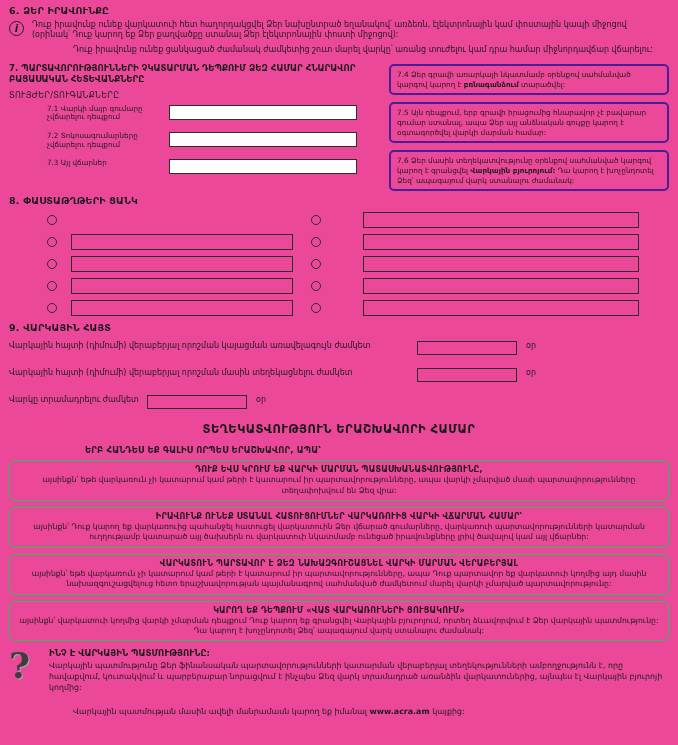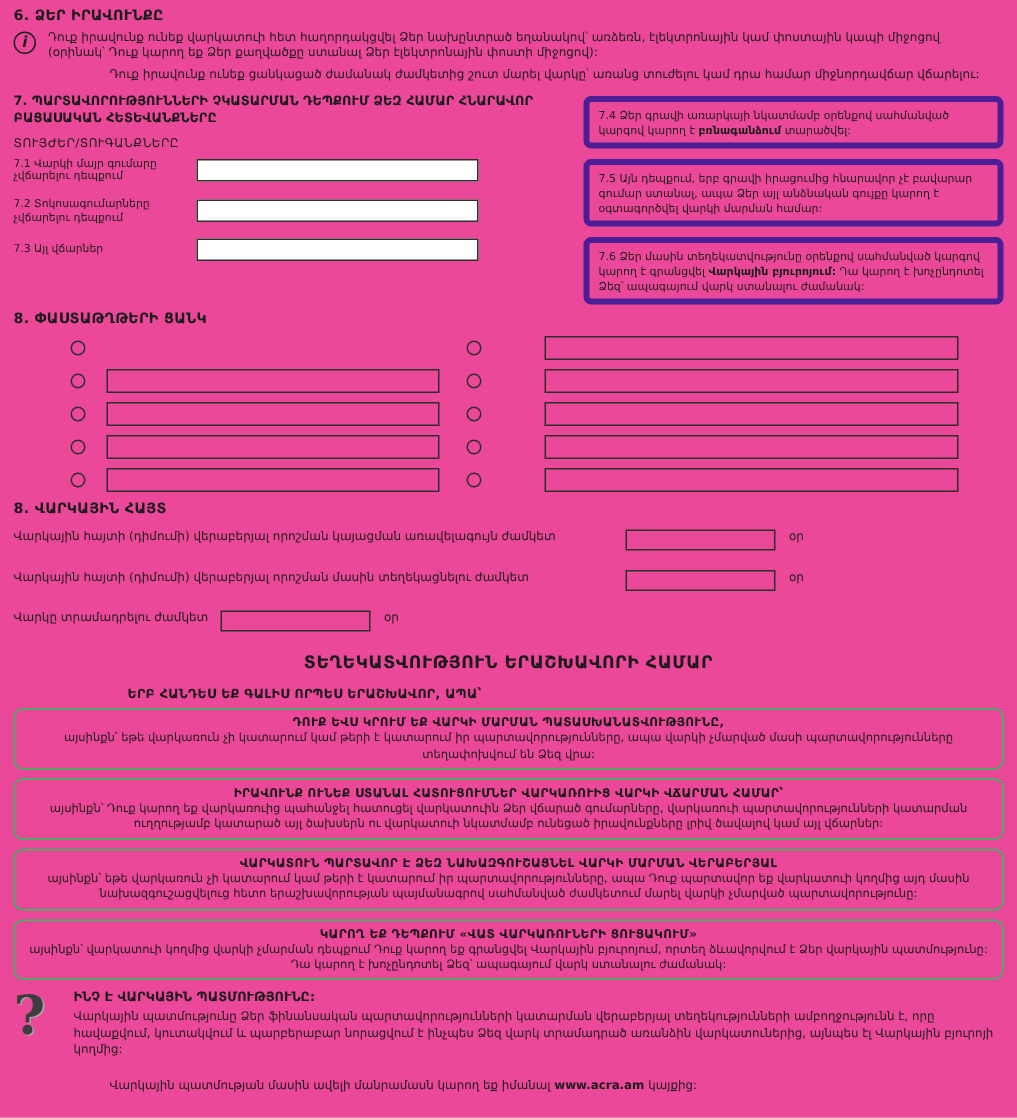--- a/index.html
+++ b/index.html
@@ -16,25 +16,25 @@
                display:flex; align-items:center; justify-content:center;
                font-size:10px; font-weight:bold; font-style:italic; margin-top:1px; }
   .p1 { font-size:8px; line-height:1.3; width:630px; }
   .p2 { font-size:8px; line-height:1.3; margin:4px 0 0 64px; }
 
   
   .sec7 { display:flex; gap:12px; margin-top:8px; }
   .sec7-left { width:368px; }
   .sec7-title { font-size:8.6px; font-weight:bold; line-height:1.25; }
   .fines { font-size:8px; margin:6px 0 5px; letter-spacing:.3px; }
-  .item-row { display:flex; align-items:center; margin-bottom:10px; }
+  .item-row { display:flex; align-items:flex-start; margin-bottom:10px;margin-left:38px; }
   .item-label { width:122px; font-size:7.2px; line-height:1.2; padding-right:6px; }
   .item-box { width:188px; height:15px; border:1px solid #2e2e2e; background:#fff; }
   .sec7-right { flex:1; display:flex; flex-direction:column; gap:7px; padding-top:1px; }
-  .note-box { border:4px solid #4c1d95; border-radius:5px; padding:4px 6px;
+  .note-box { border:2px solid #4c1d95; border-radius:5px; padding:4px 6px;
               font-size:7.3px; line-height:1.32; }
 
   
   .sec8 { margin-top:4px; }
   .doc-grid { margin-top:6px; }
   .doc-row { display:flex; align-items:center; margin-bottom:6px; }
   .radio { width:10px; height:10px; min-width:10px; border:1.2px solid #2e2e2e; border-radius:50%; }
   .doc-row .r1 { margin-left:38px; }
   .doc-box-l { width:222px; height:16px; border:1px solid #2e2e2e; margin-left:14px; }
   .doc-box-l.hidden { visibility:hidden; }
@@ -148,21 +148,21 @@
         <div class="radio r1"></div>
         <div class="doc-box-l"></div>
         <div class="radio r2"></div>
         <div class="doc-box-r"></div>
       </div>
 
     </div>
   </div>
 
   <div class="sec9">
-    <div class="sec-title">8. ՎԱՐԿԱՅԻՆ ՀԱՅՏ</div>
+    <div class="sec-title">9. ՎԱՐԿԱՅԻՆ ՀԱՅՏ</div>
     <div class="s9-rows">
       <div class="s9-row w1">
         <div class="s9-label">Վարկային հայտի (դիմումի) վերաբերյալ որոշման կայացման առավելագույն ժամկետ</div>
         <div class="day-box"></div>
         <span class="unit">օր</span>
       </div>
       <div class="s9-row w2">
         <div class="s9-label">Վարկային հայտի (դիմումի) վերաբերյալ որոշման մասին տեղեկացնելու ժամկետ</div>
         <div class="day-box"></div>
         <span class="unit">օր</span>

